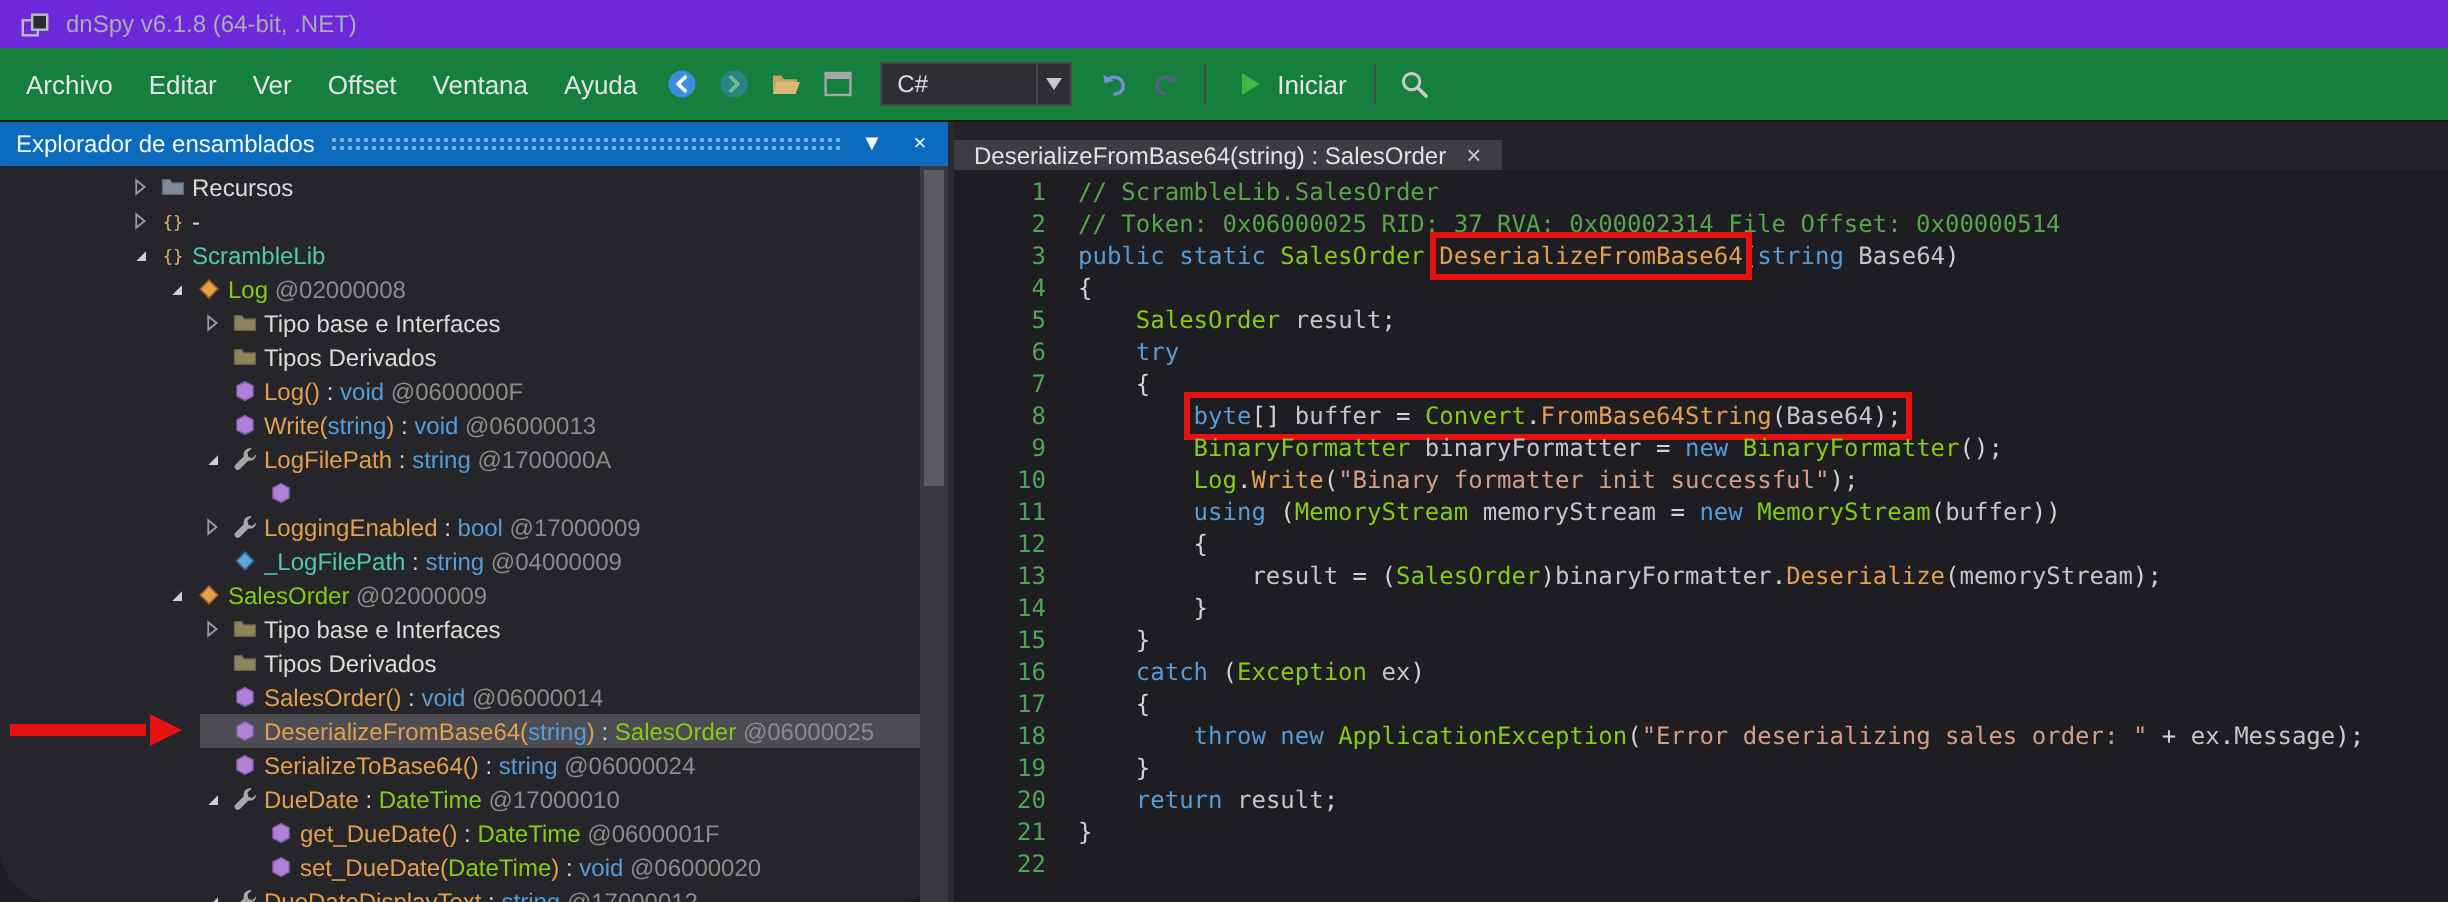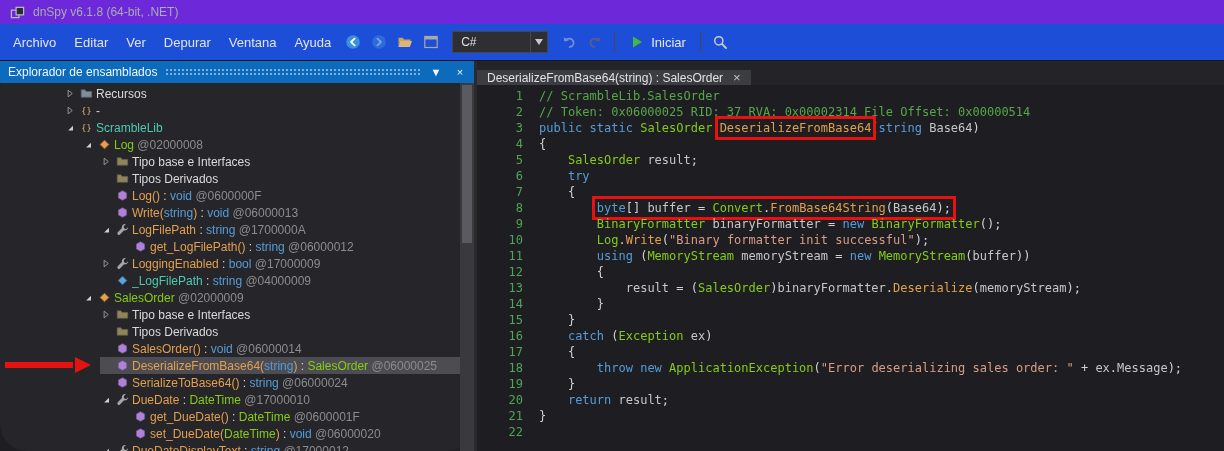--- a/index.html
+++ b/index.html
@@ -3,21 +3,21 @@
 <meta charset="utf-8">
 <style>
   *{box-sizing:border-box;margin:0;padding:0}
   html,body{width:1224px;height:451px;overflow:hidden;background:#1E1E22;font-family:"Liberation Sans",sans-serif;}
 
   
   .titlebar{height:24px;background:#6d28d9;display:flex;align-items:center;gap:8px;padding:0 10px;}
   .titlebar .title{color:#A9ACB3;font-size:12px;}
   .appicon svg{width:15px;height:15px;display:block}
 
-  .toolbar{height:36px;background:#1d4ed8;display:flex;align-items:center;padding:0 4px;}
+  .toolbar{height:36px;background:#15803d;display:flex;align-items:center;padding:0 4px;}
   .menus{display:flex;align-items:center;}
   .menu-item{color:#E4E4E6;font-size:13px;padding:5px 9px;cursor:default;white-space:nowrap;}
   .tb-sep{width:1px;height:20px;background:#47474D;margin:0 6px;flex:0 0 auto;}
   .tbtn{display:flex;align-items:center;justify-content:center;width:26px;height:26px;flex:0 0 auto;}
   .tbtn svg{width:16px;height:16px;display:block}
   .start{width:auto;padding:0 8px;gap:6px;color:#E8E8E8;font-size:13px;}
   .combo{width:96px;height:22px;background:#2E2E33;border:1px solid #46464C;display:flex;align-items:center;color:#E0E0E0;font-size:12px;padding-left:8px;margin:0 8px;flex:0 0 auto;}
   .combo .val{flex:1}
   .combo .arr{width:17px;height:100%;display:flex;align-items:center;justify-content:center;border-left:1px solid #46464C;}
 
@@ -76,21 +76,21 @@
       </svg>
   </span>
   <span class="title">dnSpy v6.1.8 (64-bit, .NET)</span>
 </div>
 
 <div class="toolbar">
   <div class="menus">
       <div class="menu-item">Archivo</div>
       <div class="menu-item">Editar</div>
       <div class="menu-item">Ver</div>
-      <div class="menu-item">Depurar</div>
+      <div class="menu-item">Offset</div>
       <div class="menu-item">Ventana</div>
       <div class="menu-item">Ayuda</div>
     </div>
 
   <div class="tbtn">
     <svg viewBox="0 0 16 16">
         <circle cx="8" cy="8" r="6.8" fill="#3E8EDE"></circle>
         <path d="M9.6 4.6 L6 8 L9.6 11.4" fill="none" stroke="#FFFFFF" stroke-width="1.8" stroke-linecap="round" stroke-linejoin="round"></path>
       </svg>
   </div>
@@ -302,21 +302,20 @@
           </div>
           <div class="tree-row">
             <span style="flex: 0 0 auto; width: 98px;"></span>
             <span class="tree-content">
               <span class="ticon expander"></span>
               <span class="ticon">
                 <svg viewBox="0 0 16 16">
                   <path d="M8 2.2 L13 4.8 V11.2 L8 13.8 L3 11.2 V4.8 Z" fill="#B180D7" stroke="#7D5BA6" stroke-width="0.8"></path>
                 </svg>
               </span>
-              <span class="tree-label"><span class="tok-m">get_LogFilePath()</span><span class="tok-def"> : </span><span class="tok-kw">string</span><span class="tok-addr"> @06000012</span></span>
             </span>
           </div>
           <div class="tree-row">
             <span style="flex: 0 0 auto; width: 80px;"></span>
             <span class="tree-content">
               <span class="ticon expander">
                 <svg viewBox="0 0 16 16">
                   <path d="M5.5 3.5 L11 8 L5.5 12.5 Z" fill="none" stroke="#9E9E9E" stroke-width="1.2"></path>
                 </svg>
               </span>

